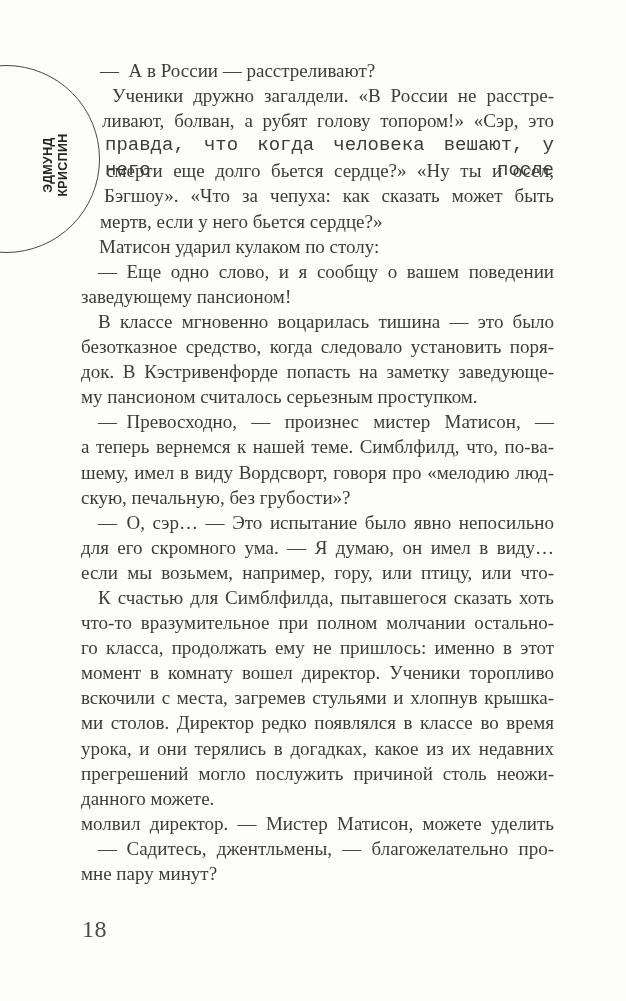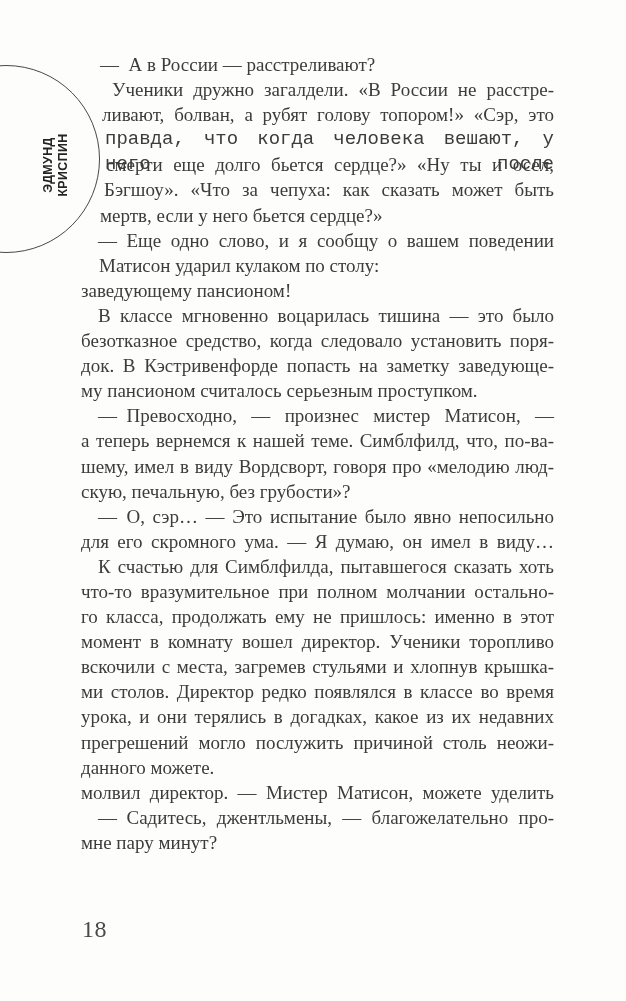--- a/index.html
+++ b/index.html
@@ -31,21 +31,21 @@
     line-height:15px;
     letter-spacing:0.4px;
     color:#242424;
     text-align:center;
     white-space:nowrap;
   }
   .author-name span{display:block;}
   
   .text-block{
     position:absolute;
-    left:81px;top:52px;
+    left:81px;top:58px;
     width:473px;
     font-size:19px;
     line-height:25.1px;
   }
   .ln{
     height:25.1px;
     text-align:justify;
     text-align-last:justify;
   }
   .ln.last{text-align-last:left;}
@@ -79,33 +79,34 @@
   </div>
 
   <div class="text-block">
     <div class="ln last p19">— А в России — расстреливают?</div>
     <div class="ln p31">Ученики дружно загалдели. «В России не расстре-</div>
     <div class="ln p21">ливают, болван, а рубят голову топором!» «Сэр, это</div>
     <div class="ln p24">правда, что когда человека вешают, у него после</div>
     <div class="ln p25">смерти еще долго бьется сердце?» «Ну ты и осел,</div>
     <div class="ln p23">Бэгшоу». «Что за чепуха: как сказать может быть</div>
     <div class="ln last p19">мертв, если у него бьется сердце?»</div>
+    <div class="ln last p18">Матисон ударил кулаком по столу:</div>
     <div class="ln p17">— Еще одно слово, и я сообщу о вашем поведении</div>
-    <div class="ln last p18">Матисон ударил кулаком по столу:</div>
     <div class="ln last">заведующему пансионом!</div>
     <div class="ln p17">В классе мгновенно воцарилась тишина — это было</div>
     <div class="ln">безотказное средство, когда следовало установить поря-</div>
     <div class="ln">док. В Кэстривенфорде попасть на заметку заведующе-</div>
     <div class="ln last">му пансионом считалось серьезным проступком.</div>
     <div class="ln p17">— Превосходно, — произнес мистер Матисон, —</div>
     <div class="ln">а теперь вернемся к нашей теме. Симблфилд, что, по-ва-</div>
     <div class="ln">шему, имел в виду Вордсворт, говоря про «мелодию люд-</div>
     <div class="ln last">скую, печальную, без грубости»?</div>
     <div class="ln p17">— О, сэр… — Это испытание было явно непосильно</div>
     <div class="ln">для его скромного ума. — Я думаю, он имел в виду…</div>
+    <div class="ln">если мы возьмем, например, гору, или птицу, или что-</div>
     <div class="ln p17">К счастью для Симблфилда, пытавшегося сказать хоть</div>
     <div class="ln">что-то вразумительное при полном молчании остально-</div>
     <div class="ln">го класса, продолжать ему не пришлось: именно в этот</div>
     <div class="ln">момент в комнату вошел директор. Ученики торопливо</div>
     <div class="ln">вскочили с места, загремев стульями и хлопнув крышка-</div>
     <div class="ln">ми столов. Директор редко появлялся в классе во время</div>
     <div class="ln">урока, и они терялись в догадках, какое из их недавних</div>
     <div class="ln">прегрешений могло послужить причиной столь неожи-</div>
     <div class="ln last">данного можете.</div>
     <div class="ln">молвил директор. — Мистер Матисон, можете уделить</div>

